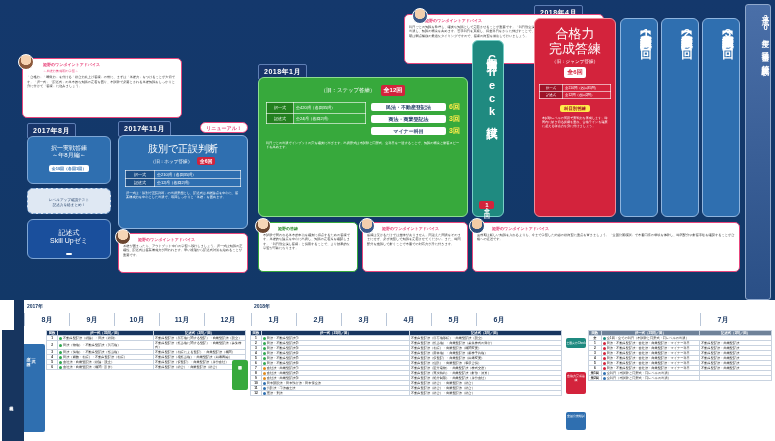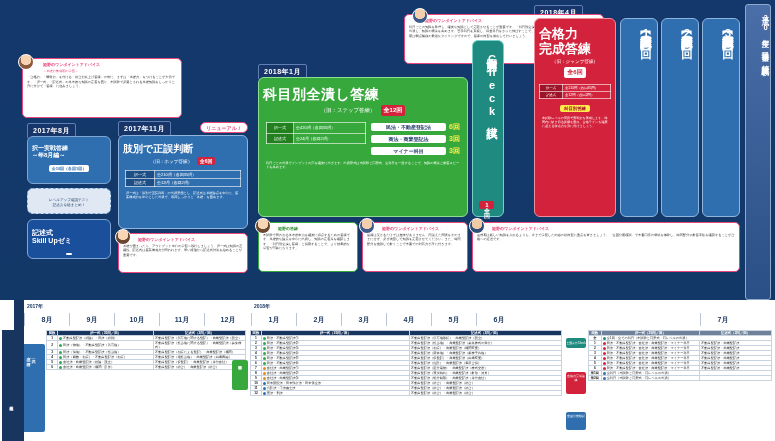--- a/index.html
+++ b/index.html
@@ -27,21 +27,21 @@
   .bubble .bhead{font-weight:bold;font-size:4px;margin-bottom:1.5px;}
   .bubble .btxt{font-size:3.2px;color:#333;}
   .avatar{position:absolute;width:14px;height:14px;border-radius:50%;
           border:1.5px solid #fff;overflow:hidden;}
   .av-a{background:radial-gradient(circle at 50% 35%,#f6d2b0 0 45%,#8c5a3c 46% 100%);}
   .av-b{background:radial-gradient(circle at 50% 35%,#f3cfae 0 45%,#3e5c8c 46% 100%);}
   .av-c{background:radial-gradient(circle at 50% 35%,#f7d6b6 0 45%,#6b4630 46% 100%);}
   .av-d{background:radial-gradient(circle at 50% 35%,#f1cba6 0 45%,#2f4f7a 46% 100%);}
   
   .cbox{position:absolute;border-radius:6px;box-sizing:border-box;padding:4px;}
-  .cbox .title{font-weight:bold;line-height:1.15;}
+  .cbox .title{font-weight:normal;text-align:center;line-height:1.15;}
   .badge{display:inline-block;border-radius:2px;padding:1px 3px;font-weight:bold;}
   .table-mini{border-collapse:collapse;font-size:4px;}
   .table-mini td{border:1px solid rgba(255,255,255,.6);padding:1px 2px;}
   
   .vert{writing-mode:vertical-rl;text-orientation:upright;}
   
   .bottom{position:absolute;left:0;top:300px;width:775px;height:141px;background:#fff;}
   .monthRow{position:absolute;left:0;top:0;width:775px;height:26px;}
   .monthCell{position:absolute;top:13px;height:13px;box-sizing:border-box;border-left:1px solid #b9c6d8;
              color:#16345f;font-weight:bold;font-size:7px;text-align:center;line-height:13px;}
@@ -134,21 +134,20 @@
     <div style="font-size:3.2px;line-height:1.35;margin:4px 3px 0;">択一式は「肢別で正誤判断」の出題形態とし、記述式は基礎論点を中心に、答案構成力を中心とした出題で、毎回しっかりと「基礎」を固めます。</div>
   </div>
 
   <div class="bubble" style="left:118px;top:233px;width:130px;height:40px;border:1.5px solid #e8467c;">
     <div class="bhead" style="color:#e8467c;margin-left:15px;">姫野のワンポイントアドバイス</div>
     <div class="btxt">基礎が固まったら、アウトプット中心の学習へ移行しましょう。択一式は知識の正確性、記述式は答案構成力が問われます。早い段階から記述式対策を始めることが重要です。</div>
   </div>
   <div class="avatar av-c" style="left:115px;top:229px;"></div>
 
   <div class="cbox" style="left:258px;top:77px;width:210px;height:140px;background:#37a93c;border:1px solid #8ede8f;">
-    <div class="title" style="font-size:14px;margin-top:4px;letter-spacing:.5px;">科目別全潰し答練</div>
     <div style="text-align:center;margin-top:3px;">
       <span style="font-size:5.4px;">（旧：ステップ答練）</span>
       <span class="badge" style="background:#d3233c;color:#fff;font-size:6px;margin-left:4px;">全12回</span>
     </div>
     <div style="display:flex;gap:5px;margin:6px 3px 0;">
       <table class="table-mini" style="width:100px;height:22px;">
         <tbody>
             <tr>
           <td style="background:#23801f;width:22px;text-align:center;">択一式</td>
           <td>全420問（各回35問）</td>

